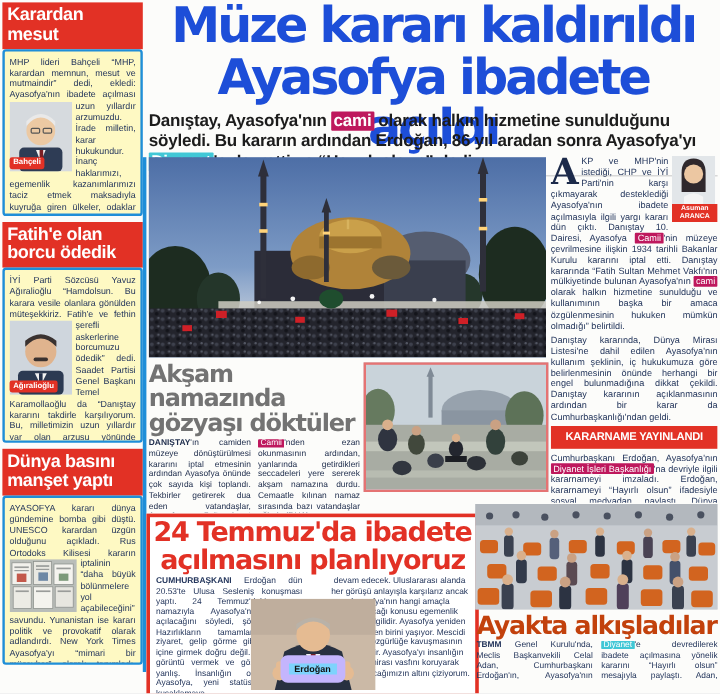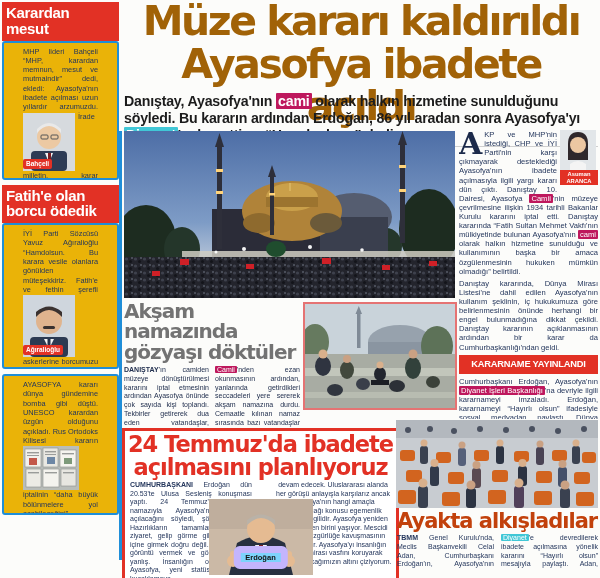--- a/index.html
+++ b/index.html
@@ -3,27 +3,27 @@
 <meta charset="utf-8">
 <style>
   html,body{margin:0;padding:0;background:#e9e9e9;}
   .page{position:relative;width:600px;height:578px;background:#fcfcfa;overflow:hidden;
         font-family:"Liberation Sans",sans-serif;color:#22304f;}
   
   .lcol{position:absolute;left:2px;top:2px;width:117px;}
   .lbox{margin-bottom:5px;}
   .band{background:#e23125;color:#fff;font-weight:bold;font-size:15px;line-height:1.05;
         padding:3px 4px 4px;letter-spacing:-0.3px;}
-  .lbody{border:2px solid #1f8ed8;border-radius:3px;background:#eab308;padding:4px 19px 3px;
+  .lbody{border:2px solid #1f8ed8;border-radius:3px;background:#fef9c3;padding:4px 4px 3px;
          font-size:7.4px;line-height:1.26;color:#24365c;text-align:justify;overflow:hidden;}
   .pwrap{float:left;margin:1px 3px 0 0;position:relative;}
   .pcap{position:absolute;left:0;bottom:2px;background:#e23125;color:#fff;font-weight:bold;
         font-size:6.5px;padding:1px 3px;border-radius:2px;}
   
-  .headline{position:absolute;left:122px;top:0;width:478px;text-align:center;color:#a16207;
+  .headline{position:absolute;left:122px;top:0;width:478px;text-align:center;color:#1d4ed8;
             font-family:"DejaVu Sans","Liberation Sans",sans-serif;font-weight:bold;
             font-size:41px;line-height:1.04;letter-spacing:-2.5px;}
   .sub{position:absolute;left:124px;top:93px;width:474px;font-size:14.2px;font-weight:bold;
        color:#1c1c1c;line-height:1.18;letter-spacing:-0.2px;border-bottom:1px solid #cfcfcf;
        padding-bottom:3px;}
   .hl-o{background:#be185d;color:#fff;padding:0 2px;border-radius:1px;}
   .hl-c{background:#41c7d6;color:#fff;padding:0 2px;border-radius:1px;}
   
   .mainphoto{position:absolute;left:124px;top:131px;width:331px;height:167px;overflow:hidden;
              background:linear-gradient(#4d6ea6,#7e9cc6 55%,#a9bbd4 72%,#93a7c2 78%);}
@@ -117,20 +117,24 @@
             <path d="M13 22 Q26 8 39 22 L39 17 Q26 6 13 17 Z" fill="#3a3230"></path>
             <rect x="20" y="31" width="12" height="3" rx="1.5" fill="#3a3230"></rect>
           </svg>
           <span class="pcap">Ağıralioğlu</span>
         </span>
         <span>askerlerine borcumuzu ödedik” dedi. Saadet Partisi Genel Başkanı Temel Karamollaoğlu da “Danıştay kararını takdirle karşılıyorum. Bu, milletimizin uzun yıllardır var olan arzusu yönünde alınmış bir karardır. Emeği geçen herkesi tebrik ediyorum” diye konuştu.</span>
       </div>
     </div>
 
     <div class="lbox">
+      <div class="band">
+        <div>Dünya basını</div>
+        <div>manşet yaptı</div>
+      </div>
       <div class="lbody clearfix" style="height:130px">
         <span>AYASOFYA kararı dünya gündemine bomba gibi düştü. UNESCO karardan üzgün olduğunu açıkladı. Rus Ortodoks Kilisesi</span>
         <span class="pwrap">
           <svg width="56" height="44" viewBox="0 0 56 44">
             <rect width="56" height="44" fill="#b9bdb9"></rect>
             <g stroke="#8a8e8a" stroke-width="0.6">
               <rect x="2" y="3" width="16" height="18" fill="#f2f1ec"></rect>
               <rect x="20" y="2" width="15" height="19" fill="#e9e8e2"></rect>
               <rect x="37" y="4" width="16" height="17" fill="#f5f4ef"></rect>
               <rect x="3" y="23" width="15" height="18" fill="#ecebe5"></rect>

